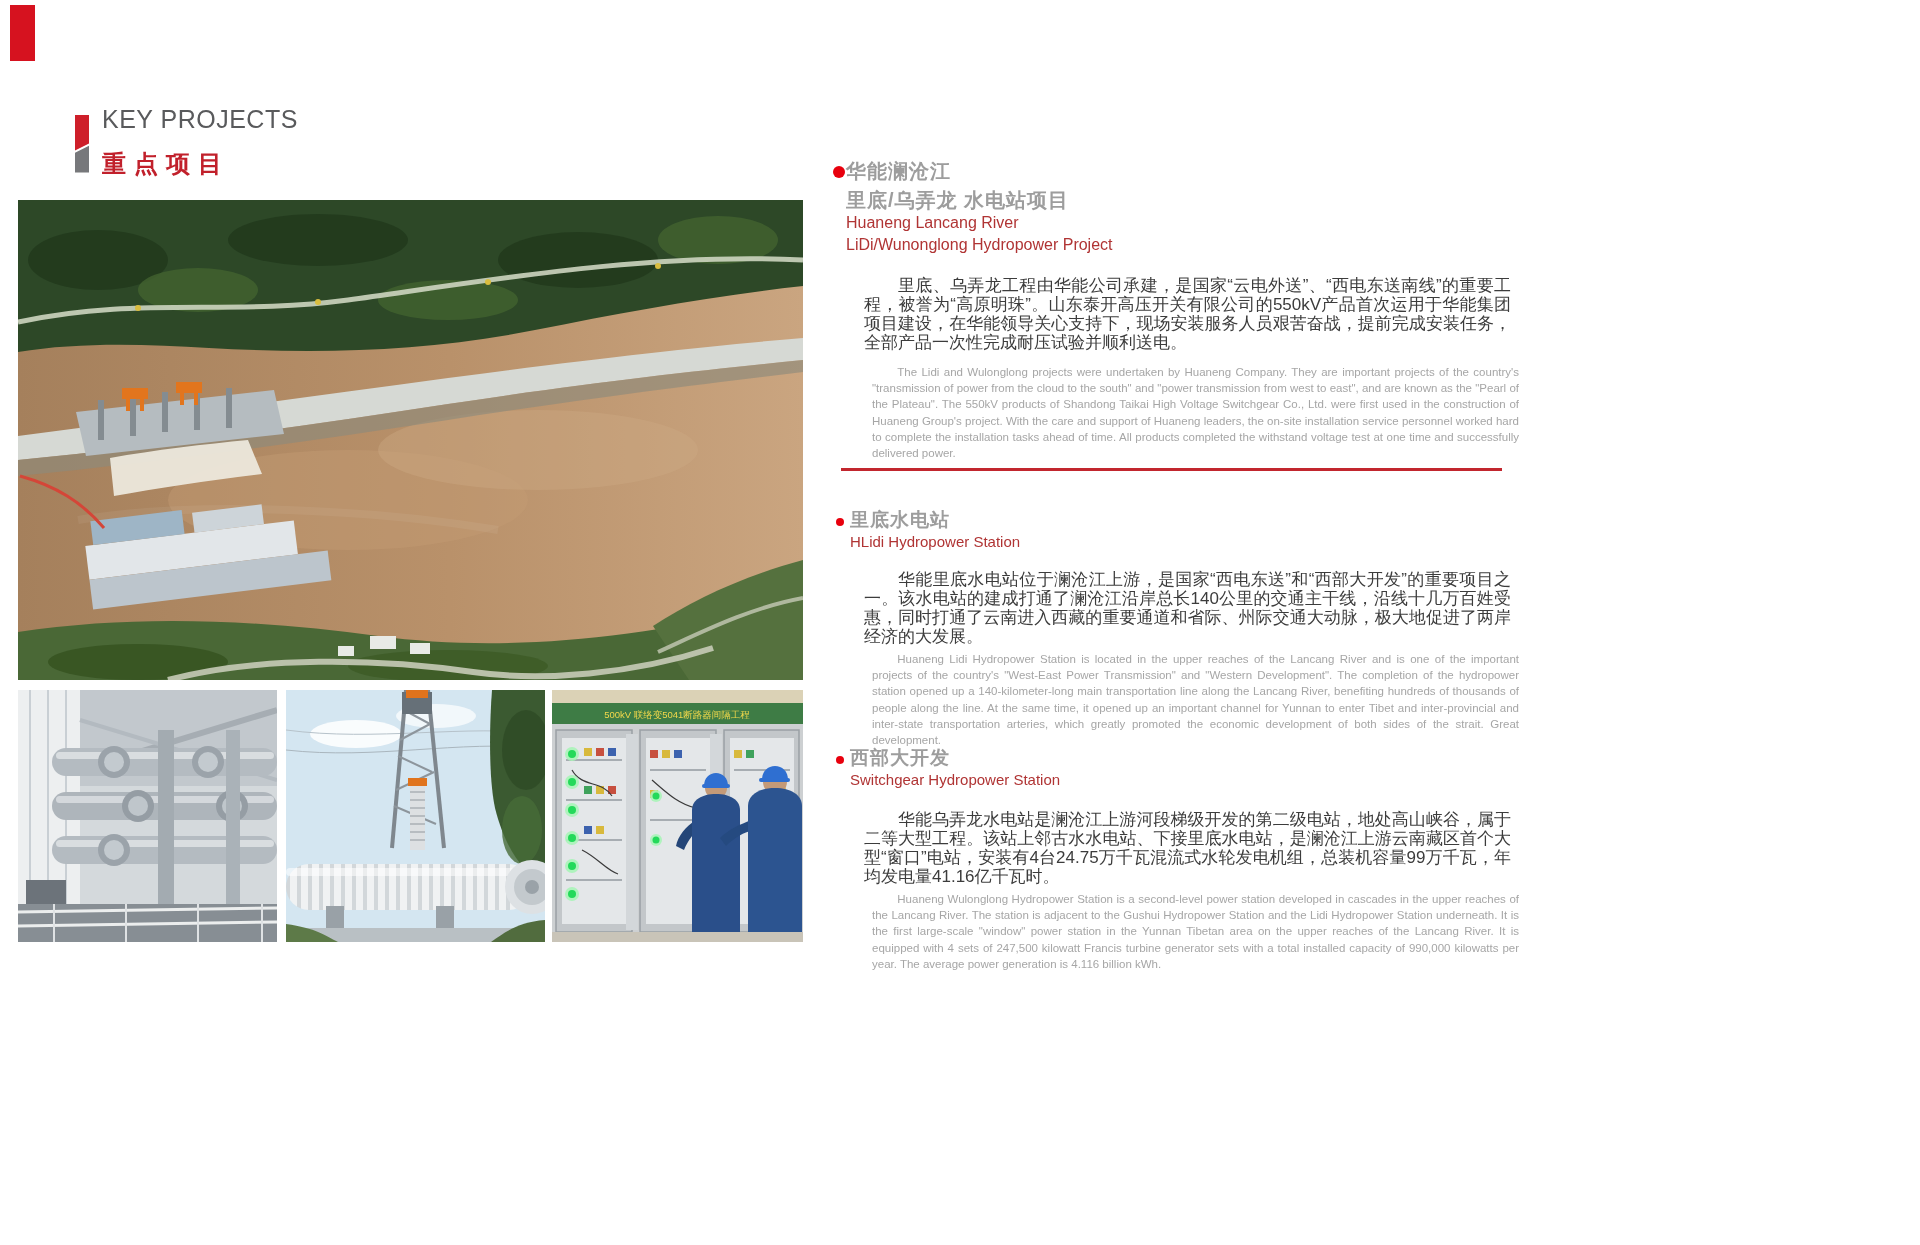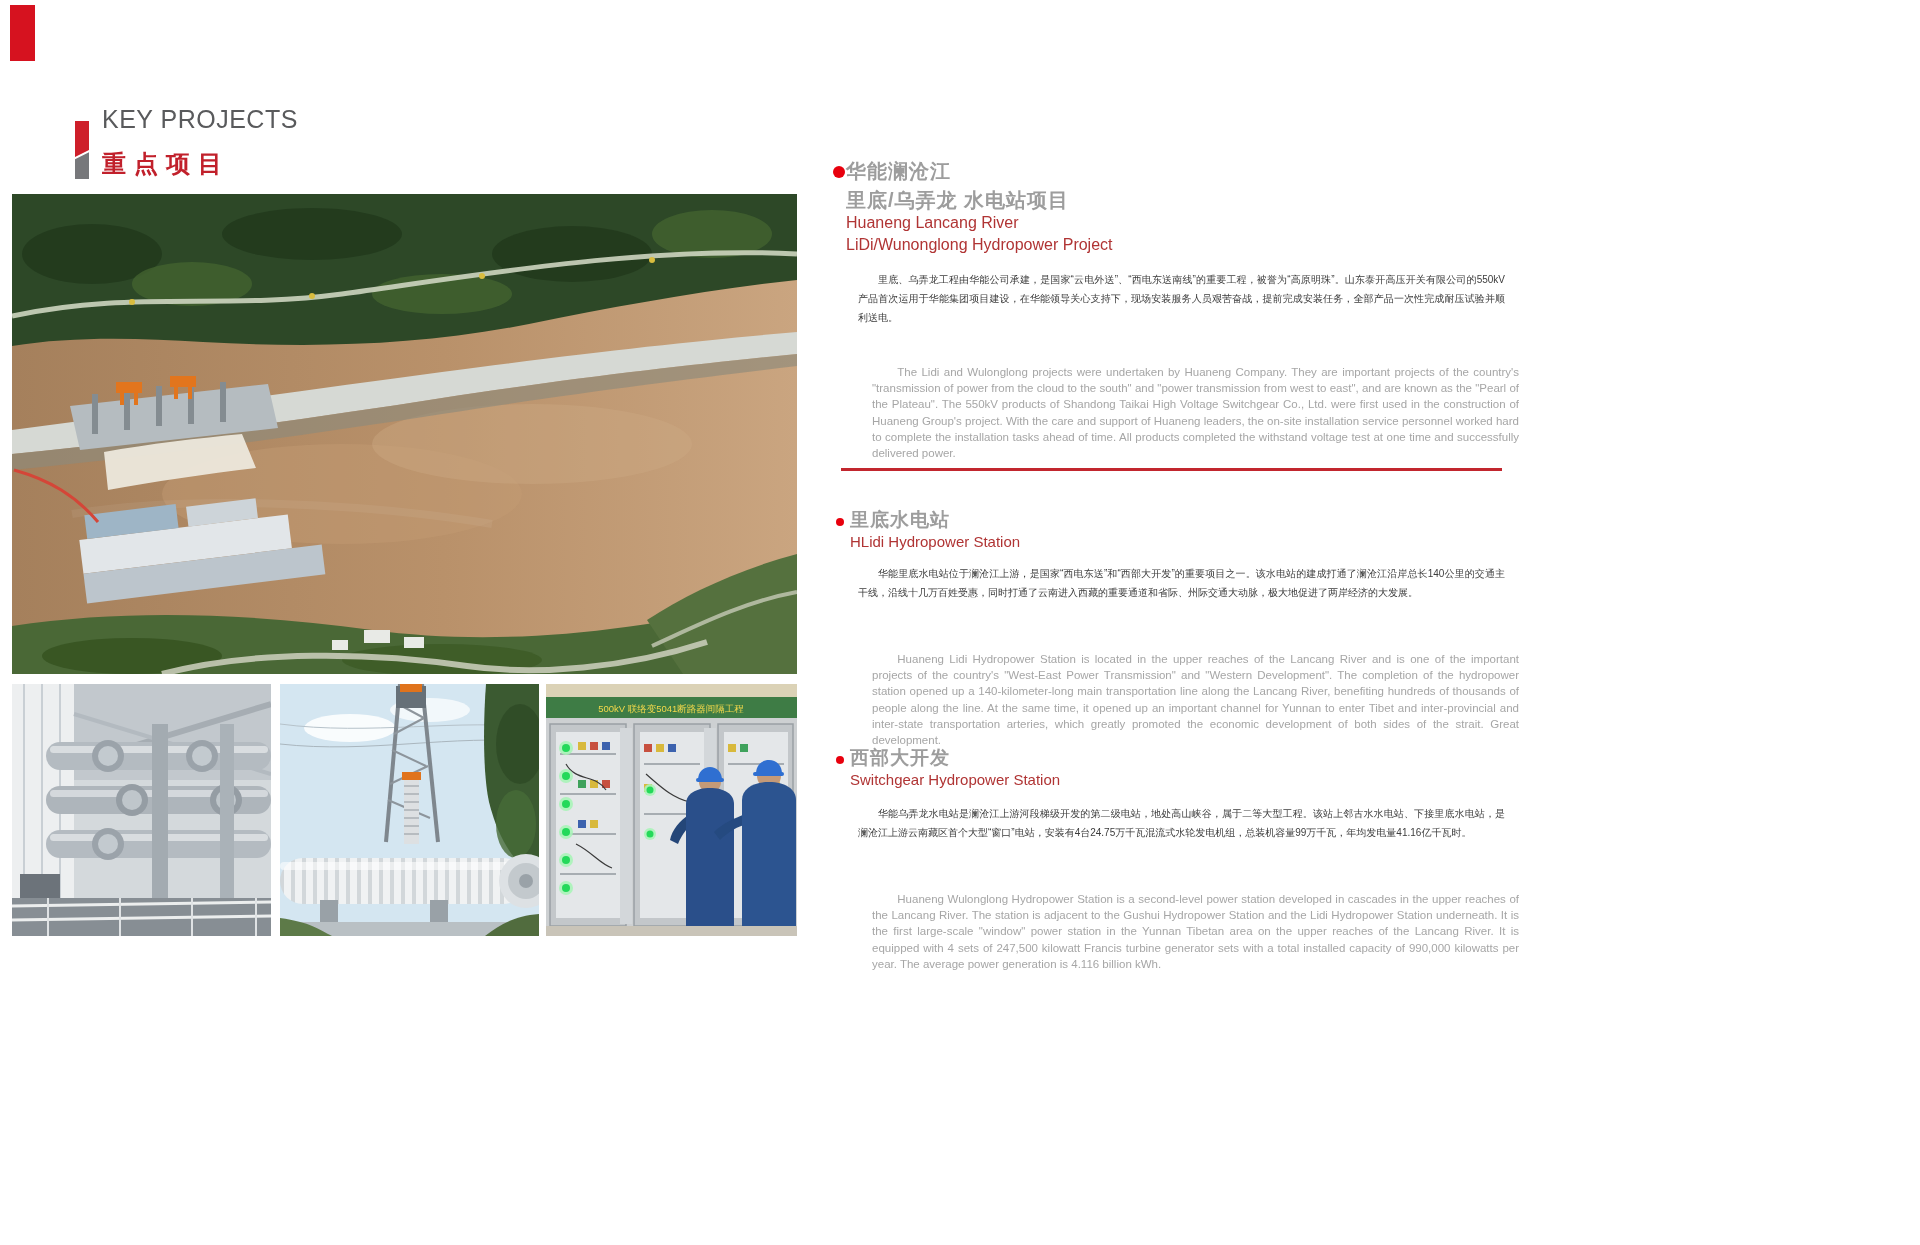--- a/index.html
+++ b/index.html
@@ -1,45 +1,45 @@
 <!DOCTYPE html>
 <html><head>
 <meta charset="utf-8">
 <style>
   html,body{margin:0;padding:0}
   body{width:1920px;height:1245px;background:#ffffff;position:relative;overflow:hidden;
        font-family:"Liberation Sans","DejaVu Sans",sans-serif;-webkit-font-smoothing:antialiased}
   .corner-tab{position:absolute;left:10px;top:5px;width:25px;height:56px;background:#d6121f}
-  .brand{position:absolute;left:75px;top:106px;display:flex;align-items:flex-end}
+  .brand{position:absolute;left:75px;top:106px;display:flex;align-items:center}
   .brand-mark{width:14px;height:58px;position:relative;margin-right:13px;margin-top:2px;flex:none}
   .mark-red{position:absolute;left:0;top:0;width:100%;height:100%;background:#ce1f2a;
             clip-path:polygon(0 0,100% 0,100% 50%,0 62%)}
   .mark-gray{position:absolute;left:0;top:0;width:100%;height:100%;background:#77787b;
              clip-path:polygon(0 66%,100% 54%,100% 100%,0 100%)}
   .brand-en{font-size:25px;color:#595a5c;letter-spacing:.5px;line-height:27px}
   .brand-cn{font-size:24px;font-weight:bold;color:#c1202b;letter-spacing:8px;line-height:30px;margin-top:16px}
-  figure.photo{position:absolute;margin:12px;overflow:hidden;background:#0369a1}
+  figure.photo{position:absolute;margin:18px;overflow:hidden;background:#0369a1}
   figure.photo svg{display:block;width:100%;height:100%}
   .main-photo{left:0;top:182px;width:785px;height:480px}
   .thumb-a{left:0;top:672px;width:259px;height:252px}
   .thumb-b{left:268px;top:672px;width:259px;height:252px}
   .thumb-c{left:534px;top:672px;width:251px;height:252px}
   .right-col{position:absolute;left:833px;top:0;width:672px;height:1245px}
   .bullet{position:absolute;background:#e8000d;border-radius:50%}
   .b1{left:0;top:166px;width:12px;height:12px}
   .b2{left:3px;top:518px;width:8px;height:8px}
   .b3{left:3px;top:756px;width:8px;height:8px}
   .s1-cn{position:absolute;left:13px;top:157px;font-size:20px;line-height:29px;font-weight:bold;
          color:#9d9d9d;letter-spacing:1px}
   .s1-en{position:absolute;left:13px;top:212px;font-size:16px;line-height:22px;color:#b03434}
   .sub-cn{position:absolute;left:17px;margin:0;font-size:19px;font-weight:bold;color:#9d9d9d;letter-spacing:1px}
   .s2cn{top:507px}.s3cn{top:745px}
   .sub-en{position:absolute;left:17px;margin:0;font-size:15px;font-weight:normal;color:#b03434}
   .s2en{top:533px}.s3en{top:771px}
-  p.cn{position:absolute;left:25px;width:647px;margin:0;font-size:10px;line-height:19px;color:#3c3c3c;
+  p.cn{position:absolute;left:25px;width:647px;margin:6px;font-size:17px;line-height:19px;color:#3c3c3c;
        text-align:justify;text-indent:2em}
   .p1cn{top:270px}.p2cn{top:564px}.p3cn{top:804px}
   p.en{position:absolute;left:25px;width:647px;margin:14px;font-size:11.5px;line-height:16.2px;color:#a6a6a6;
        text-align:justify;text-indent:2.2em}
   .p1en{top:350px}.p2en{top:637px}.p3en{top:877px}
   .divider{position:absolute;left:8px;top:468px;width:661px;height:3px;background:#c2262e}
   svg text{font-family:"Liberation Sans","DejaVu Sans",sans-serif}
 </style>
 </head>
 <body>

